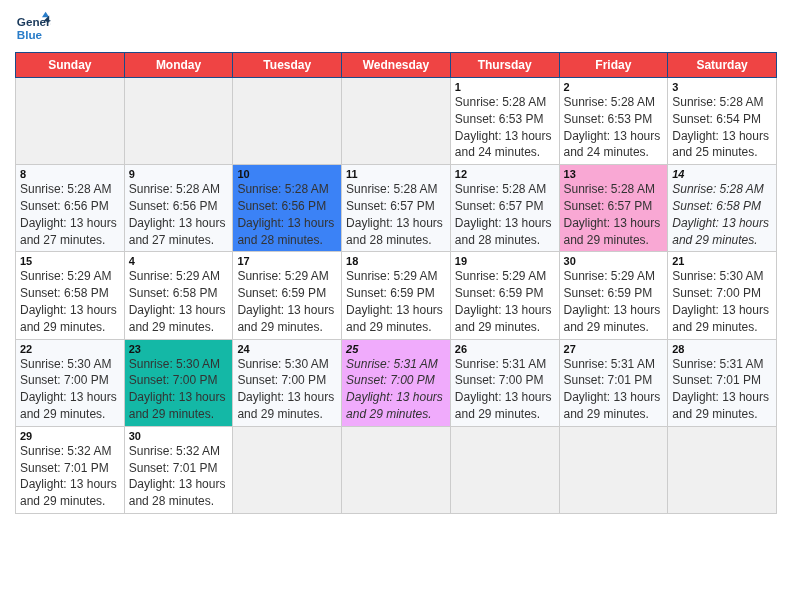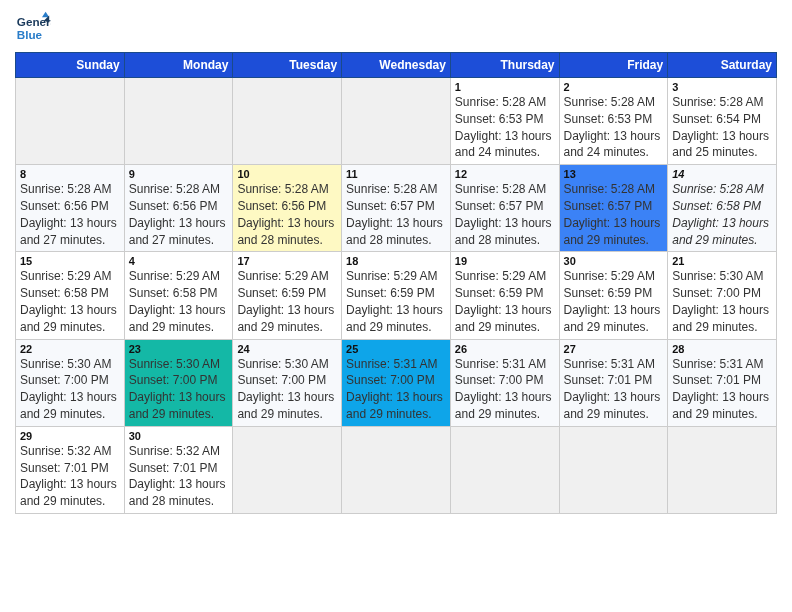--- a/index.html
+++ b/index.html
@@ -41,26 +41,26 @@
     .location-title {
       font-size: 14px;
       color: #333;
     }
     .calendar-table {
       width: 100%;
       border-collapse: collapse;
       table-layout: fixed;
     }
     .calendar-table th {
-      background-color: #1d4ed8;
+      background-color: #ef4444;
       color: white;
       font-size: 12px;
       font-weight: bold;
       padding: 5px 4px;
-      text-align: right;
+      text-align: center;
       border: 1px solid #1a4a8a;
     }
     .calendar-table td {
       border: 1px solid #ccc;
       vertical-align: top;
       padding: 3px 4px;
       font-size: 9.5px;
       color: #222;
       height: 80px;
       background: #fff;
@@ -136,33 +136,33 @@
         </tr>
         <tr>
           <td style="background: rgb(247, 249, 252);">
             <span class="day-num">8</span>
             <div class="day-info">Sunrise: 5:28 AM<br>Sunset: 6:56 PM<br>Daylight: 13 hours and 27 minutes.</div>
           </td>
           <td style="background: rgb(247, 249, 252);">
             <span class="day-num">9</span>
             <div class="day-info">Sunrise: 5:28 AM<br>Sunset: 6:56 PM<br>Daylight: 13 hours and 27 minutes.</div>
           </td>
-          <td style="background: #fef9c3;">
+          <td style="background: #3b82f6;">
             <span class="day-num">10</span>
             <div class="day-info">Sunrise: 5:28 AM<br>Sunset: 6:56 PM<br>Daylight: 13 hours and 28 minutes.</div>
           </td>
           <td style="background: rgb(247, 249, 252);">
             <span class="day-num">11</span>
             <div class="day-info">Sunrise: 5:28 AM<br>Sunset: 6:57 PM<br>Daylight: 13 hours and 28 minutes.</div>
           </td>
           <td style="background: rgb(247, 249, 252);">
             <span class="day-num">12</span>
             <div class="day-info">Sunrise: 5:28 AM<br>Sunset: 6:57 PM<br>Daylight: 13 hours and 28 minutes.</div>
           </td>
-          <td style="background: #3b82f6;">
+          <td style="background: #f9a8d4;">
             <span class="day-num">13</span>
             <div class="day-info">Sunrise: 5:28 AM<br>Sunset: 6:57 PM<br>Daylight: 13 hours and 29 minutes.</div>
           </td>
           <td style="background: rgb(247, 249, 252); font-style: italic;">
             <span class="day-num">14</span>
             <div class="day-info">Sunrise: 5:28 AM<br>Sunset: 6:58 PM<br>Daylight: 13 hours and 29 minutes.</div>
           </td>
         </tr>
         <tr>
           <td>
@@ -200,21 +200,21 @@
             <div class="day-info">Sunrise: 5:30 AM<br>Sunset: 7:00 PM<br>Daylight: 13 hours and 29 minutes.</div>
           </td>
           <td style="background: #14b8a6;">
             <span class="day-num">23</span>
             <div class="day-info">Sunrise: 5:30 AM<br>Sunset: 7:00 PM<br>Daylight: 13 hours and 29 minutes.</div>
           </td>
           <td style="background: rgb(247, 249, 252);">
             <span class="day-num">24</span>
             <div class="day-info">Sunrise: 5:30 AM<br>Sunset: 7:00 PM<br>Daylight: 13 hours and 29 minutes.</div>
           </td>
-          <td style="background: #0ea5e9;">
+          <td style="background: #f0abfc; font-style: italic;">
             <span class="day-num">25</span>
             <div class="day-info">Sunrise: 5:31 AM<br>Sunset: 7:00 PM<br>Daylight: 13 hours and 29 minutes.</div>
           </td>
           <td style="background: rgb(247, 249, 252);">
             <span class="day-num">26</span>
             <div class="day-info">Sunrise: 5:31 AM<br>Sunset: 7:00 PM<br>Daylight: 13 hours and 29 minutes.</div>
           </td>
           <td style="background: rgb(247, 249, 252);">
             <span class="day-num">27</span>
             <div class="day-info">Sunrise: 5:31 AM<br>Sunset: 7:01 PM<br>Daylight: 13 hours and 29 minutes.</div>

